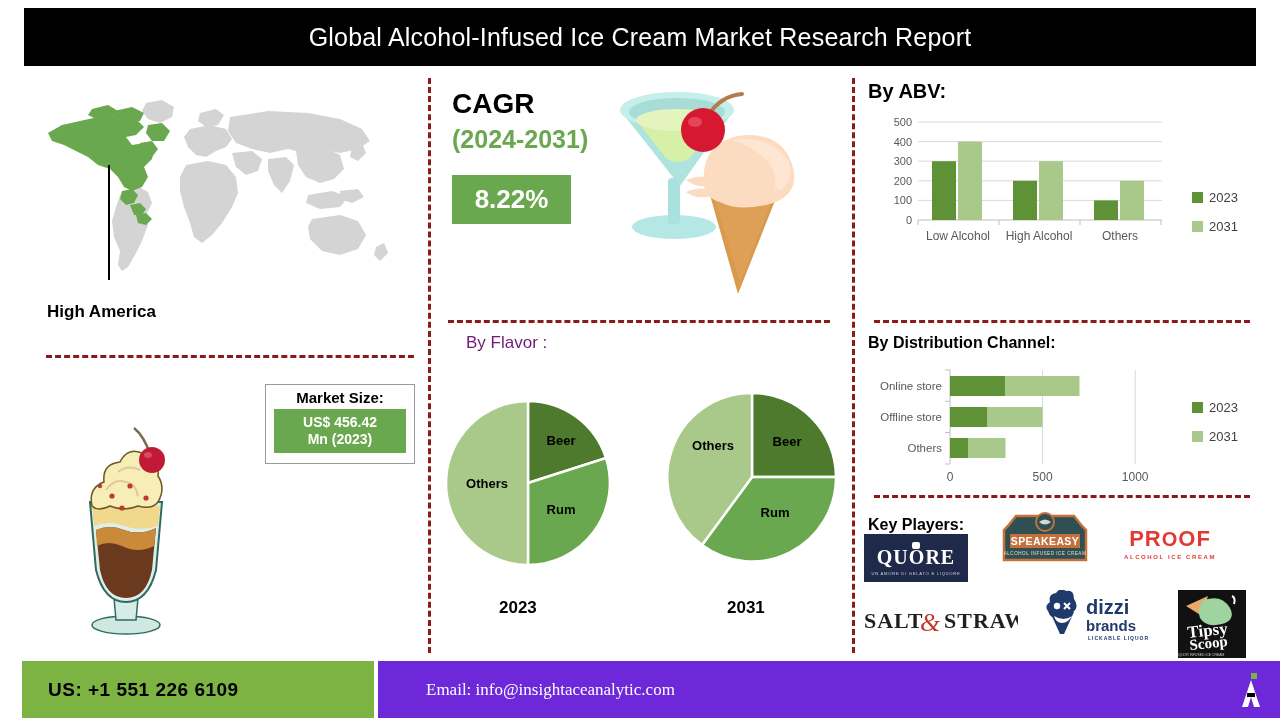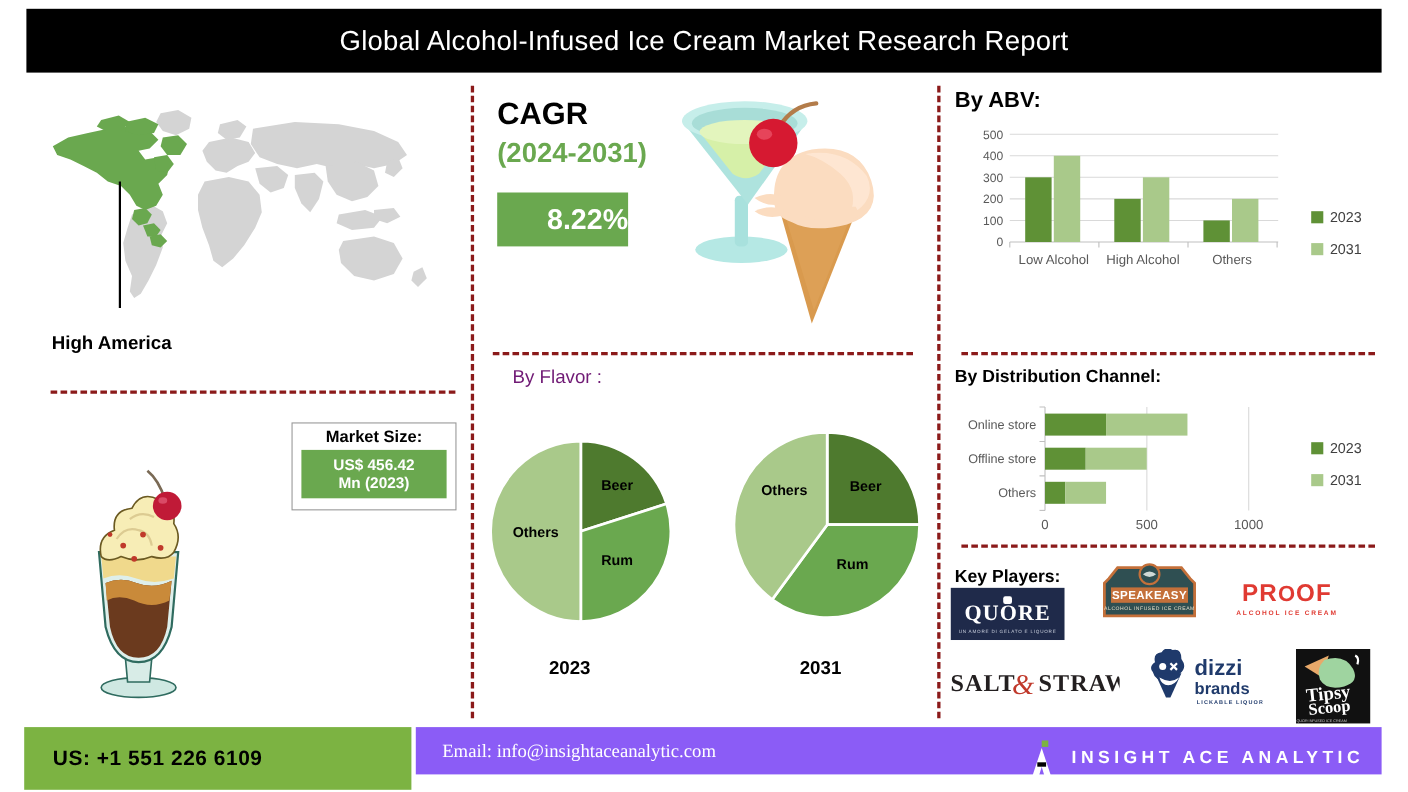--- a/index.html
+++ b/index.html
@@ -47,21 +47,21 @@
     background:#6aa84f;color:#ffffff;font-size:14px;font-weight:bold;
     width:132px;height:44px;display:flex;flex-direction:column;
     align-items:center;justify-content:center;line-height:1.25;text-align:center;
   }
 
   
   .cagr-label{position:absolute;left:452px;top:88px;font-size:28px;font-weight:bold;color:#000;}
   .cagr-years{position:absolute;left:452px;top:125px;font-size:25px;font-weight:bold;color:#6aa84f;}
   .cagr-box{
     position:absolute;left:452px;top:175px;width:119px;height:49px;background:#6aa84f;
-    display:flex;align-items:center;justify-content:flex-end;
+    display:flex;align-items:center;justify-content:center;
   }
   .cagr-value{color:#ffffff;font-size:26px;font-weight:bold;}
 
   .cocktail{position:absolute;left:612px;top:82px;width:225px;height:230px;}
   .cocktail svg{width:100%;height:100%;}
 
   .flavor-title{position:absolute;left:466px;top:333px;font-size:17px;font-weight:normal;color:#701a75;}
   .pie-2023{position:absolute;left:443px;top:398px;width:170px;height:170px;}
   .pie-2031{position:absolute;left:665px;top:390px;width:174px;height:174px;}
   .pie-2023 svg,.pie-2031 svg{width:100%;height:100%;}
@@ -89,22 +89,22 @@
   .logo{position:absolute;display:flex;align-items:center;justify-content:center;overflow:hidden;}
   .logo svg{width:100%;height:100%;}
 
   
   .footer-phone{
     position:absolute;left:22px;top:661px;width:352px;height:57px;background:#7cb342;
     display:flex;align-items:center;
   }
   .footer-phone span{color:#000;font-size:19px;font-weight:bold;margin-left:26px;letter-spacing:.5px;}
   .footer-main{
-    position:absolute;left:378px;top:661px;width:878px;height:43px;background:#8b5cf6;
-    display:flex;align-items:center;
+    position:absolute;left:378px;top:661px;width:878px;height:57px;background:#6d28d9;
+    display:flex;align-items:center;padding-left:24px;
   }
   .footer-email{color:#fff;font-size:17px;margin-left:24px;font-family:"Liberation Serif", serif;}
   .footer-brand{position:absolute;right:16px;top:0;height:57px;display:flex;align-items:center;gap:14px;}
   .brand-mark{width:26px;height:34px;position:relative;}
   .brand-text{color:#fff;font-size:16px;letter-spacing:4px;font-weight:bold;}
 </style>
 </head>
 <body>
 
 <div class="page">
@@ -442,17 +442,16 @@
   <div class="footer-main">
     <span class="footer-email">Email: info@insightaceanalytic.com</span>
     <div class="footer-brand">
       <span class="brand-mark">
         <svg viewBox="0 0 26 34" xmlns="http://www.w3.org/2000/svg">
           <rect x="13" y="0" width="6" height="6" fill="#7cb342"></rect>
           <path d="M13 7 L22 34 L16 34 L13 24 L10 34 L4 34 Z" fill="#ffffff"></path>
           <rect x="9" y="20" width="8" height="4" fill="#000000"></rect>
         </svg>
       </span>
-      <span class="brand-text">INSIGHT ACE ANALYTIC</span>
     </div>
   </div>
 
 </div>
 
 </body></html>

